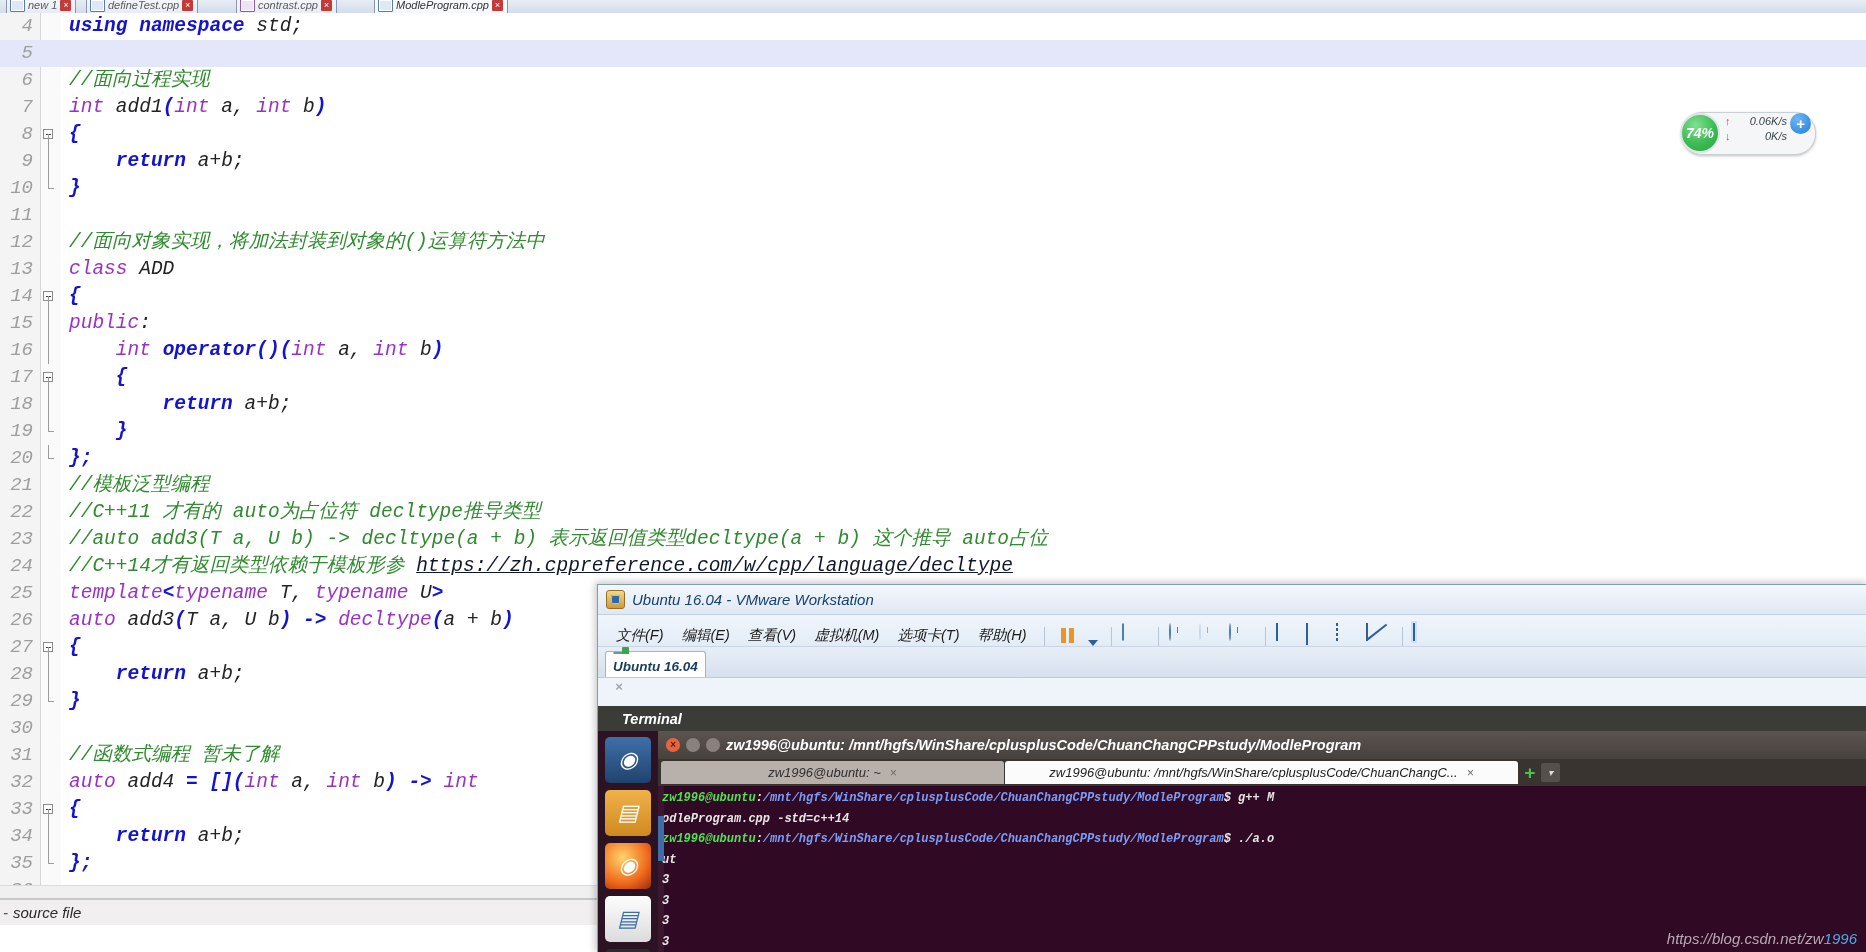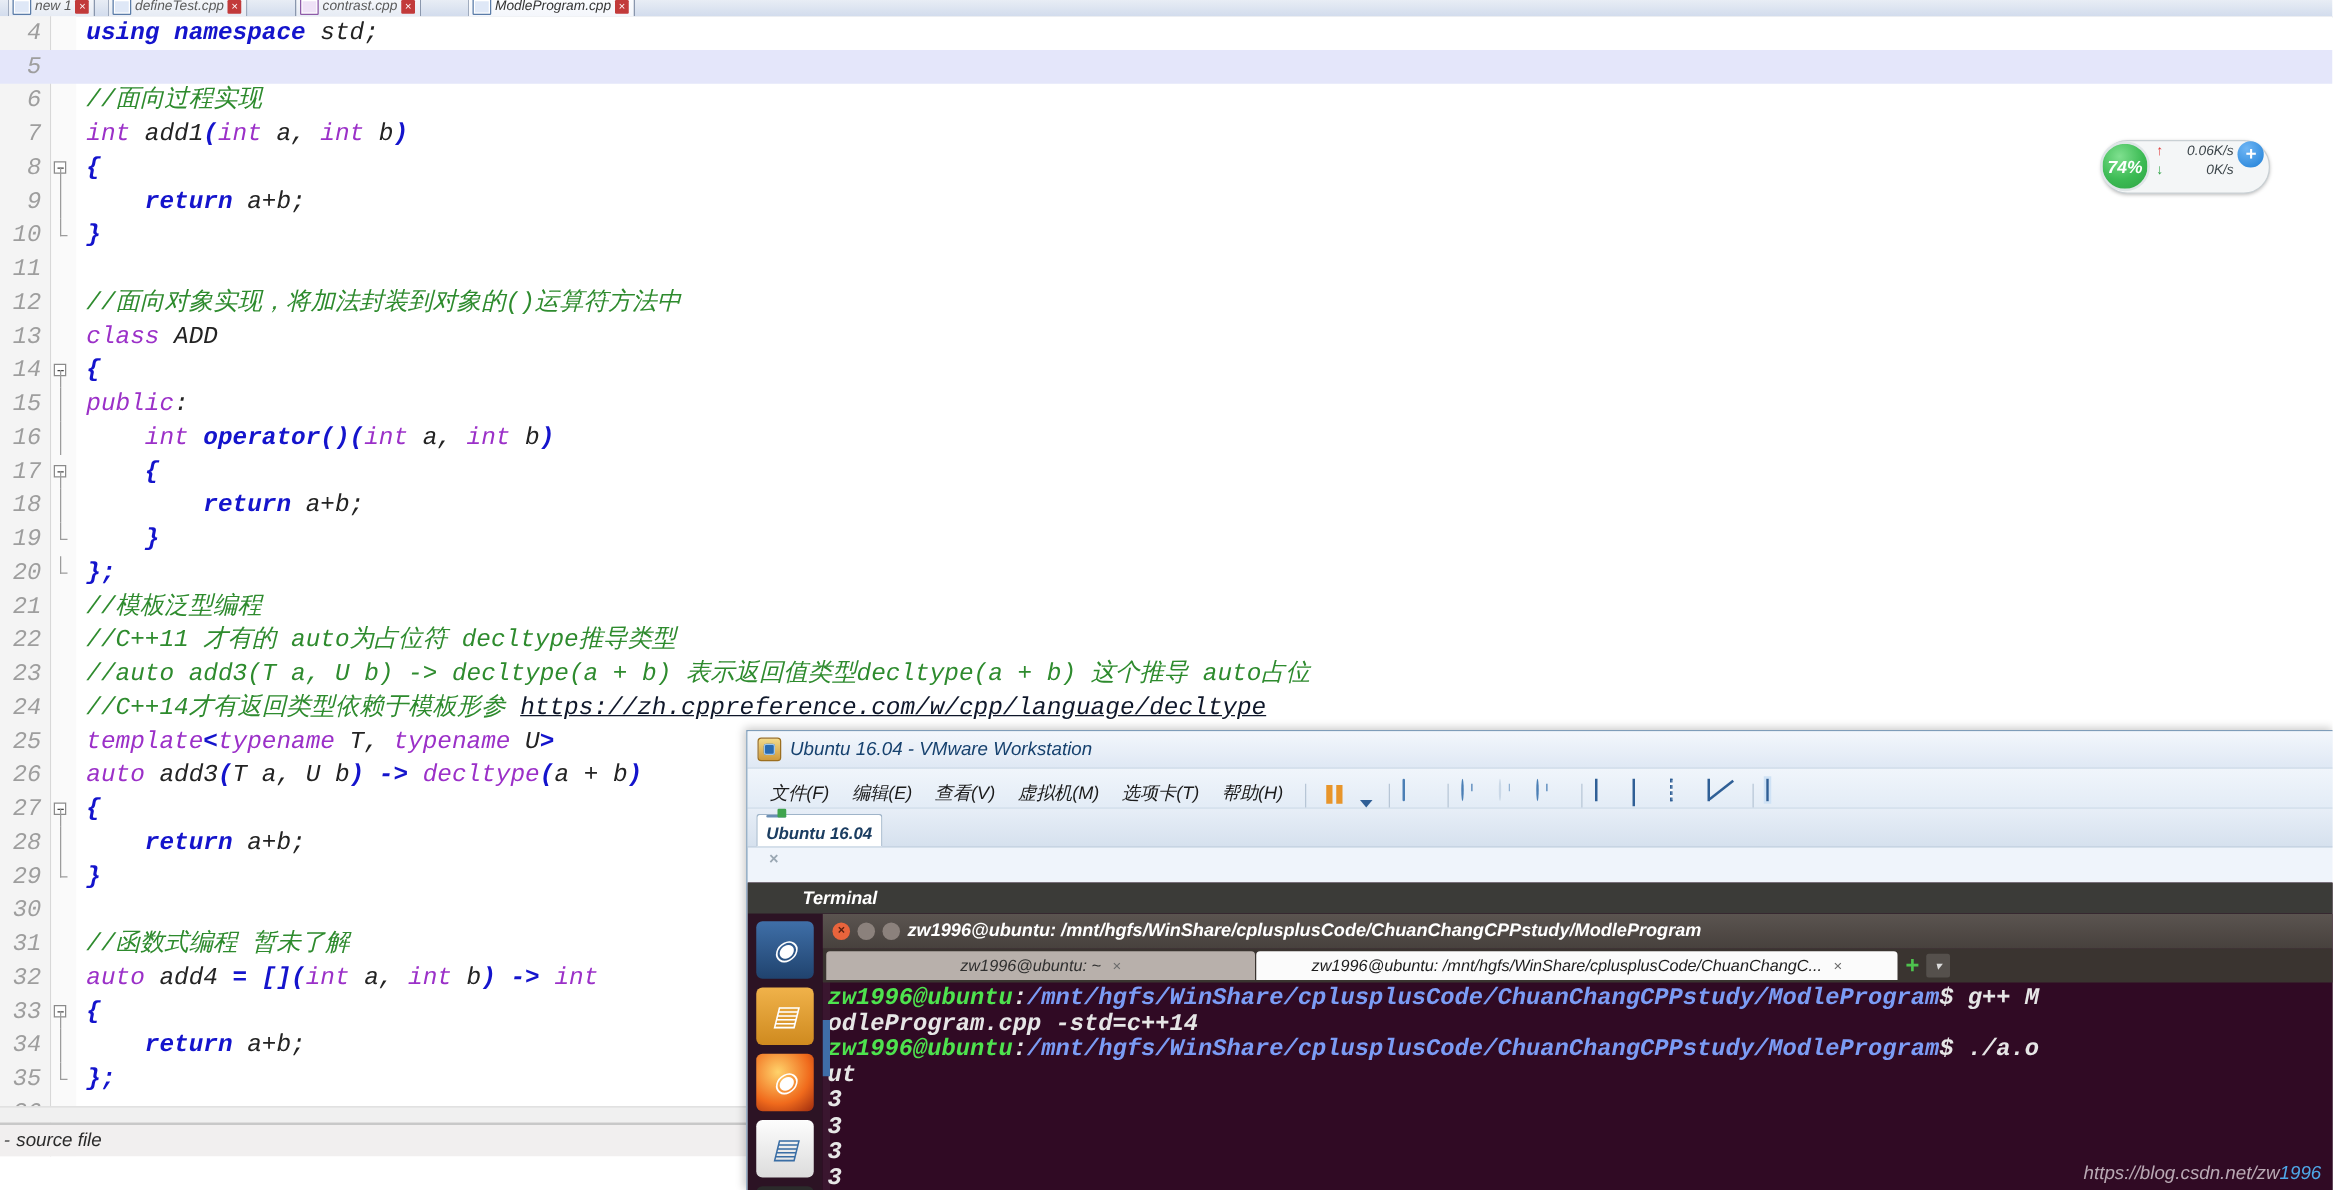--- a/index.html
+++ b/index.html
@@ -224,21 +224,21 @@
   }
   .vm-tab-x { color: #9aa7b3; font-size: 13px; margin-left: 2px; }
 
   
   .guest {
     position: absolute; left: 0; top: 121px; width: 1269px; height: 247px;
     background: #2b0d22; overflow: hidden;
   }
   .guest-topbar {
     height: 25px; background: #3b3b38; color: #fff;
-    display: flex; align-items: center; padding-left: 44px;
+    display: flex; align-items: center; padding-left: 24px;
     font-size: 14.5px; font-weight: bold;
   }
   .launcher {
     position: absolute; left: 0; top: 25px; width: 60px; bottom: 0;
     background: rgba(44,20,37,.92);
     display: flex; flex-direction: column; align-items: center; gap: 7px;
     padding-top: 6px;
   }
   .lbtn {
     width: 46px; height: 46px; border-radius: 5px; flex: none;
@@ -276,21 +276,21 @@
   .ttab.active { background: #fbfbfb; color: #1c1c1c; }
   .ttab .x { color: #6b6b6b; font-size: 12px; }
   .ttab-new { color: #4ec24e; font-size: 19px; font-weight: bold; padding: 0 5px; }
   .ttab-dd {
     width: 19px; height: 19px; background: #55504c; color: #ddd;
     font-size: 10px; display: flex; align-items: center; justify-content: center; border-radius: 2px;
   }
   .term-body {
     padding: 2px 0 0 4px;
     font-family: "Liberation Mono", "DejaVu Sans Mono", monospace;
-    font-size: 19px; line-height: 20.5px; color: #e6e6e6;
+    font-size: 12px; line-height: 20.5px; color: #e6e6e6;
     white-space: pre; font-weight: bold;
   }
   .t-user { color: #4ee24e; }
   .t-path { color: #7b9cf5; }
   .t-sym  { color: #e6e6e6; }
   .term-scroll {
     position: absolute; left: 0; top: 55px; width: 6px; bottom: 0;
     background: rgba(255,255,255,.05);
   }
   .term-scroll i { position: absolute; left: 0; top: 30px; width: 6px; height: 45px; background: #3f6ea8; }

